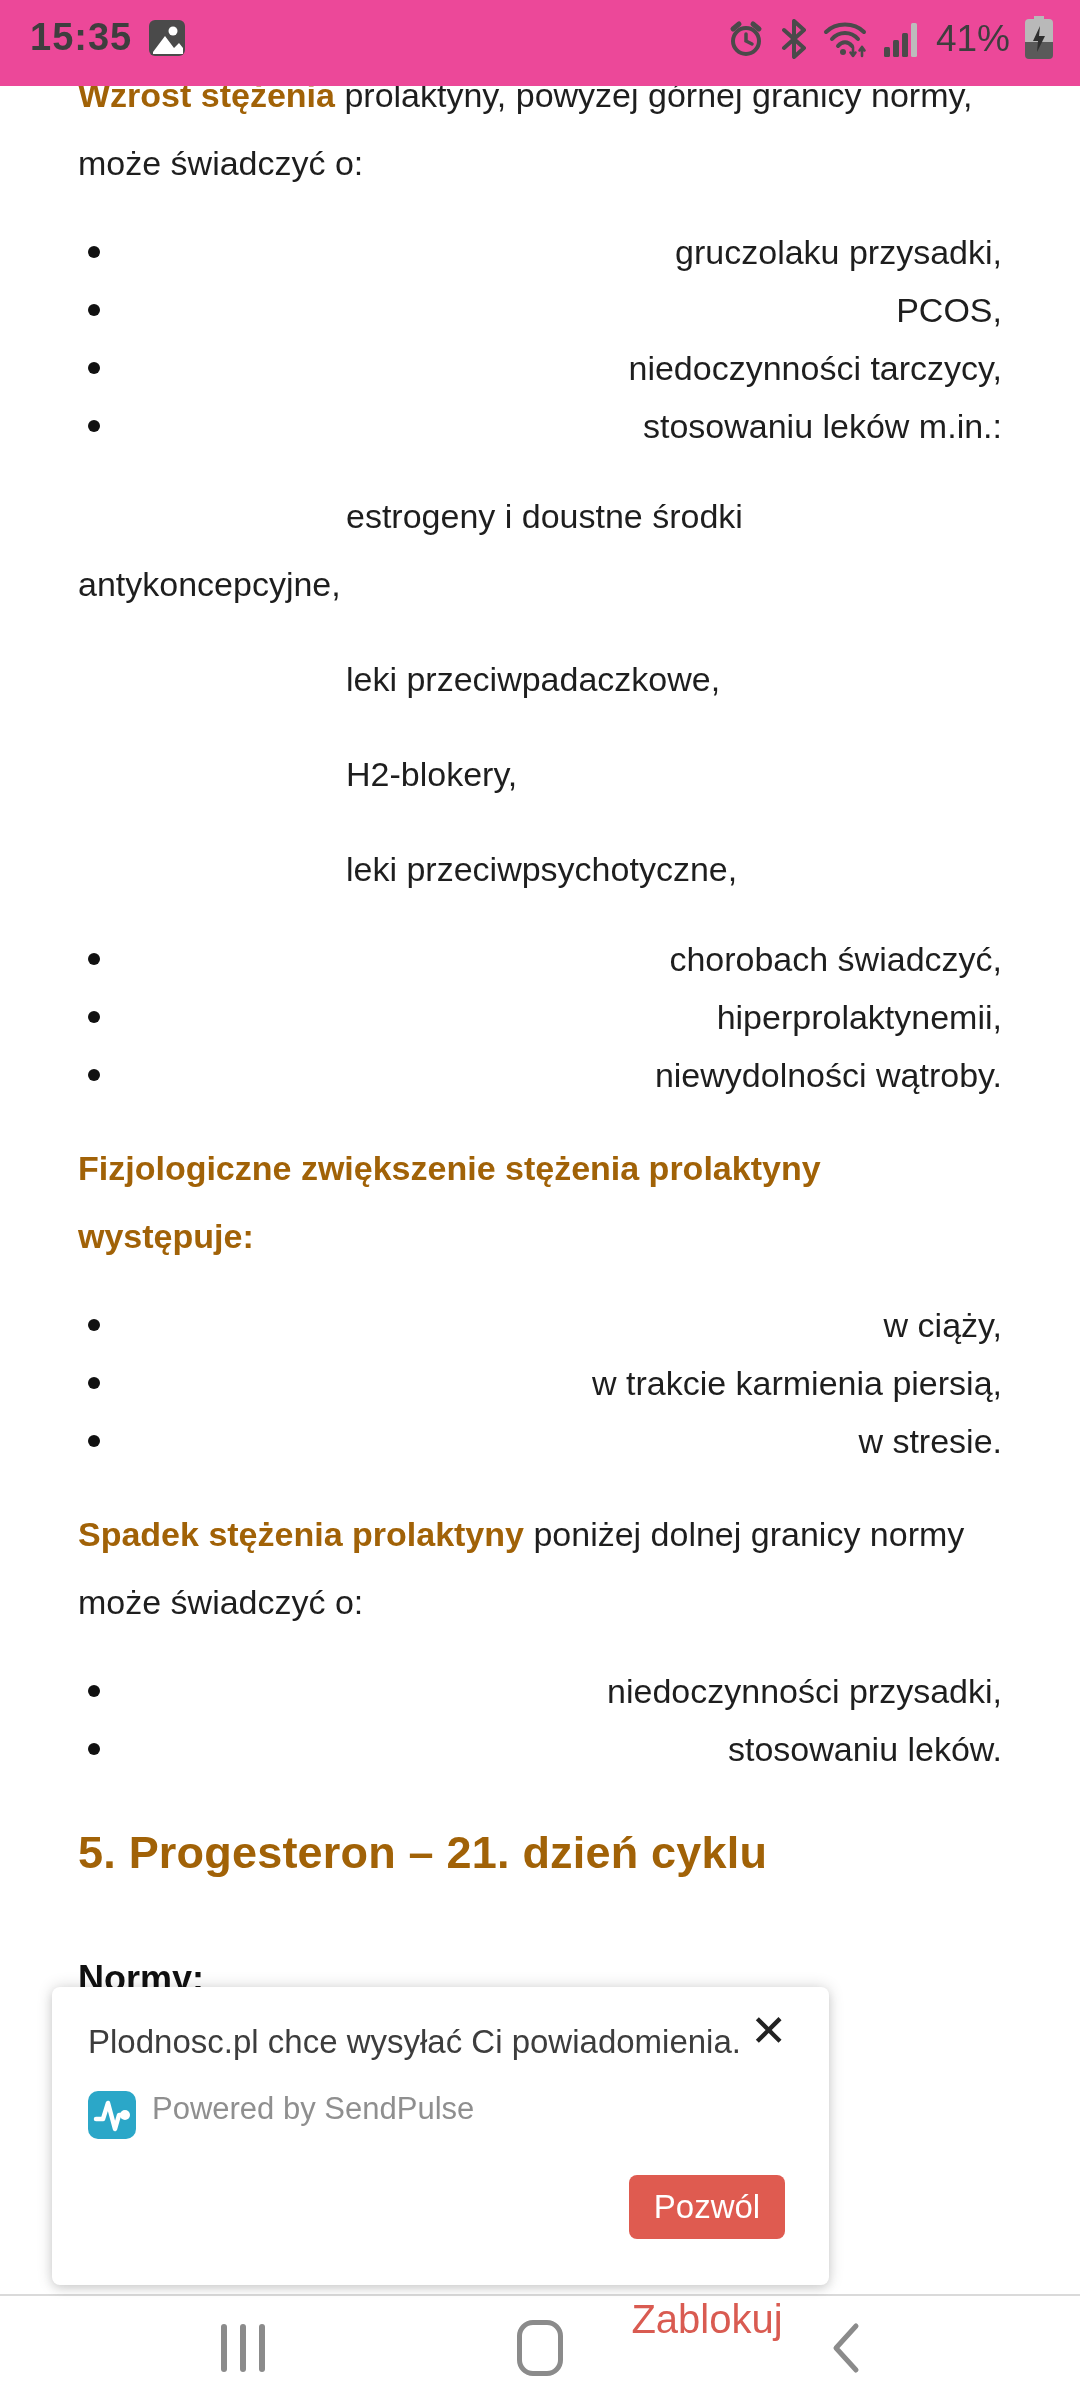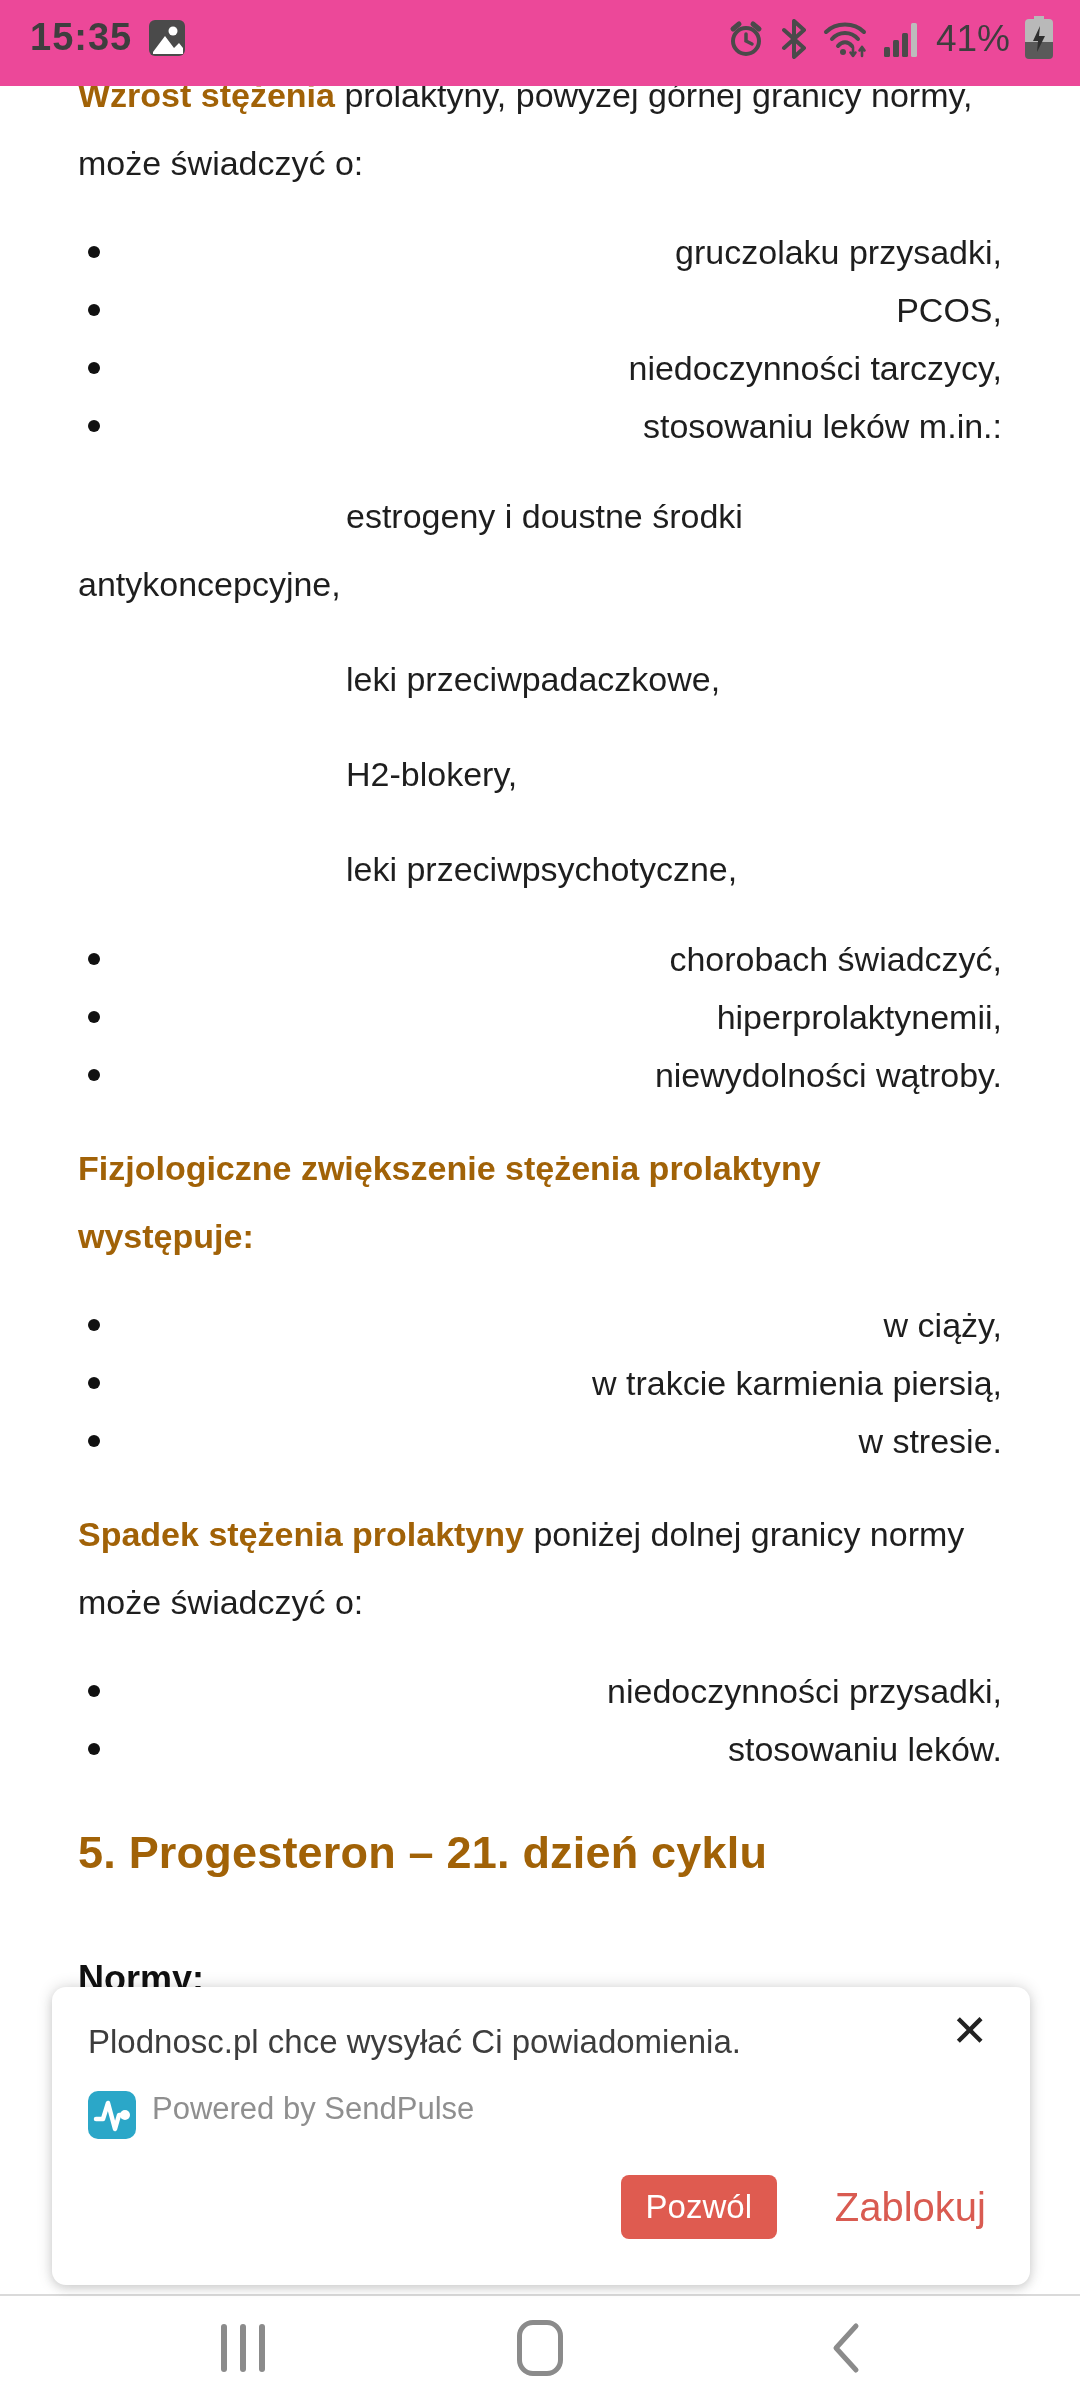--- a/index.html
+++ b/index.html
@@ -24,29 +24,29 @@
   ul.blist { list-style:none; margin:26px 0;text-align:right; }
   ul.blist li { font-size:34px; line-height:58px; position:relative; padding-left:59px; }
   ul.blist li::before { content:""; position:absolute; left:10px; top:23px; width:12px; height:12px; border-radius:50%; background:#111; }
   .p-indent { font-size:34px; line-height:68px; margin:27px 0; text-indent:268px; }
   .h-bold  { font-size:34px; line-height:68px; margin:30px 0 26px; }
   .p-spadek { margin-top:30px; }
   .h2      { font-size:45px; line-height:50px; margin-top:50px; letter-spacing:.2px; }
   .normy   { font-size:36px; font-weight:700; color:#111; margin-top:80px; }
 
   
-  .dialog { position:absolute; left:52px; top:1987px; width:978px; height:298px; background:#fff;
-            border-radius:14px; box-shadow:0 0 16px rgba(0,0,0,.16), 0 4px 10px rgba(0,0,0,.10); z-index:20; }
+  .dialog { position:absolute; left:52px; top:1987px; width:777px; height:298px; background:#fff;
+            border-radius:8px; box-shadow:0 0 16px rgba(0,0,0,.16), 0 4px 10px rgba(0,0,0,.10); z-index:20; }
   .dlg-title { position:absolute; left:36px; top:36px; font-size:33px; color:#3d3d3d; }
   .dlg-close { position:absolute; right:34px; top:14px; font-size:44px; line-height:44px; color:#222;
                background:none; border:none; cursor:pointer; font-family:inherit; padding:8px; }
   .dlg-powered { position:absolute; left:36px; top:104px; display:flex; align-items:flex-start; gap:16px; }
   .sp-logo { width:48px; height:48px; border-radius:10px; background:#2BA7C8; display:flex; align-items:center; justify-content:center; }
   .dlg-powered-label { font-size:31px; color:#8f8f8f; }
-  .dlg-buttons { position:absolute; right:44px; top:188px; display:flex; align-items:center; gap:58px; }
+  .dlg-buttons { position:absolute; right:44px; top:188px; display:flex; align-items:center; gap:58px;flex-direction:column; }
   .btn-allow { width:156px; height:64px; background:#DF5B50; color:#fff; border:none; border-radius:8px;
                font-size:33px; font-family:inherit; cursor:pointer; }
   .btn-block { background:none; border:none; color:#D95B51; font-size:40px; font-family:inherit; cursor:pointer; padding:0; }
 
   
   .navbar { position:absolute; left:0; right:0; bottom:0; height:106px; background:#fff; border-top:2px solid #dadada; z-index:15; }
   .nav-btn { position:absolute; top:0; height:100%; display:flex; align-items:center; justify-content:center;
              background:none; border:none; cursor:pointer; width:120px; }
   .nav-recents { left:183px; }
   .nav-home    { left:480px; }

